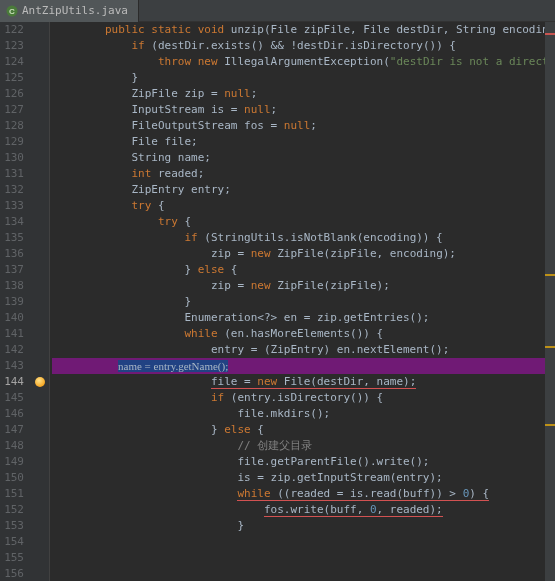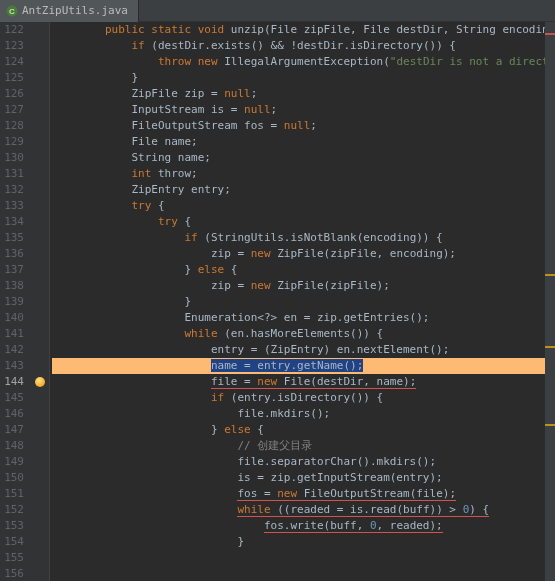--- a/index.html
+++ b/index.html
@@ -67,21 +67,21 @@
     padding-left: 2px;
     overflow: hidden;
     position: relative;
   }
   .line {
     height: 16px;
     line-height: 16px;
     white-space: pre;
     position: relative;
   }
-  .line.caret-line { background: #fdba74; }
+  .line.caret-line { background: #701a75; font-family: Liberation Serif, serif; }
   .kw   { color: #cc7832; }
   .str  { color: #6a8759; }
   .num  { color: #6897bb; }
   .cmt  { color: #808080; }
   .sel-bg {
     background: #214283;
   }
   .uline-red {
     border-bottom: 1.5px solid #d25252;
   }
@@ -193,43 +193,42 @@
       <div class="mk"></div>
     </div>
   <div class="code" id="code">
       <div class="line"><span>        </span><span class="kw">public</span><span> </span><span class="kw">static</span><span> </span><span class="kw">void</span><span> unzip(File zipFile, File destDir, String encoding) {</span></div>
       <div class="line"><span>            </span><span class="kw">if</span><span> (destDir.exists() &amp;&amp; !destDir.isDirectory()) {</span></div>
       <div class="line"><span>                </span><span class="kw">throw</span><span> </span><span class="kw">new</span><span> IllegalArgumentException(</span><span class="str">"destDir is not a directory!"</span></div>
       <div class="line"><span>            }</span></div>
       <div class="line"><span>            ZipFile zip = </span><span class="kw">null</span><span>;</span></div>
       <div class="line"><span>            InputStream is = </span><span class="kw">null</span><span>;</span></div>
       <div class="line"><span>            FileOutputStream fos = </span><span class="kw">null</span><span>;</span></div>
-      <div class="line"><span>            File name;</span></div>
+      <div class="line"><span>            File file;</span></div>
       <div class="line"><span>            String name;</span></div>
-      <div class="line"><span>            </span><span class="kw">int</span><span> throw;</span></div>
+      <div class="line"><span>            </span><span class="kw">int</span><span> readed;</span></div>
       <div class="line"><span>            ZipEntry entry;</span></div>
       <div class="line"><span>            </span><span class="kw">try</span><span> {</span></div>
       <div class="line"><span>                </span><span class="kw">try</span><span> {</span></div>
       <div class="line"><span>                    </span><span class="kw">if</span><span> (StringUtils.isNotBlank(encoding)) {</span></div>
       <div class="line"><span>                        zip = </span><span class="kw">new</span><span> ZipFile(zipFile, encoding);</span></div>
       <div class="line"><span>                    } </span><span class="kw">else</span><span> {</span></div>
       <div class="line"><span>                        zip = </span><span class="kw">new</span><span> ZipFile(zipFile);</span></div>
       <div class="line"><span>                    }</span></div>
       <div class="line"><span>                    Enumeration&lt;?&gt; en = zip.getEntries();</span></div>
       <div class="line"><span>                    </span><span class="kw">while</span><span> (en.hasMoreElements()) {</span></div>
       <div class="line"><span>                        entry = (ZipEntry) en.nextElement();</span></div>
       <div class="line caret-line"><span>                        </span><span class="sel-bg">name = entry.getName();</span></div>
       <div class="line"><span>                        </span><span class="uline-red">file = </span><span class="kw uline-red">new</span><span class="uline-red"> File(destDir, name);</span></div>
       <div class="line"><span>                        </span><span class="kw">if</span><span> (entry.isDirectory()) {</span></div>
       <div class="line"><span>                            file.mkdirs();</span></div>
       <div class="line"><span>                        } </span><span class="kw">else</span><span> {</span></div>
       <div class="line"><span>                            </span><span class="cmt">// 创建父目录</span></div>
-      <div class="line"><span>                            file.separatorChar().mkdirs();</span></div>
+      <div class="line"><span>                            file.getParentFile().write();</span></div>
       <div class="line"><span>                            is = zip.getInputStream(entry);</span></div>
-      <div class="line"><span>                            </span><span class="uline-red">fos = </span><span class="kw uline-red">new</span><span class="uline-red"> FileOutputStream(file);</span></div>
       <div class="line"><span>                            </span><span class="kw uline-red">while</span><span class="uline-red"> ((readed = is.read(buff)) &gt; </span><span class="num uline-red">0</span><span class="uline-red">) {</span></div>
       <div class="line"><span>                                </span><span class="uline-red">fos.write(buff, </span><span class="num uline-red">0</span><span class="uline-red">, readed);</span></div>
       <div class="line"><span>                            }</span></div>
     </div>
 </div>
 
 <div class="scrollbar" id="scrollbar">
     <div class="err-mark" style="top: 2%;"></div>
     <div class="warn-mark" style="top: 45%;"></div>
     <div class="warn-mark" style="top: 58%;"></div>

